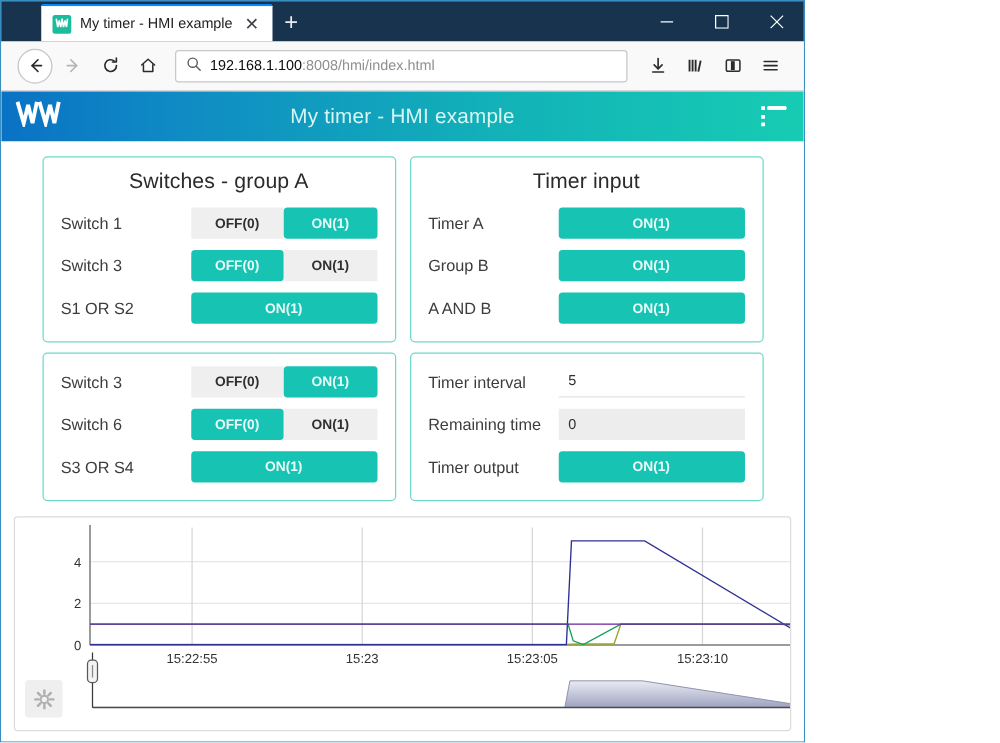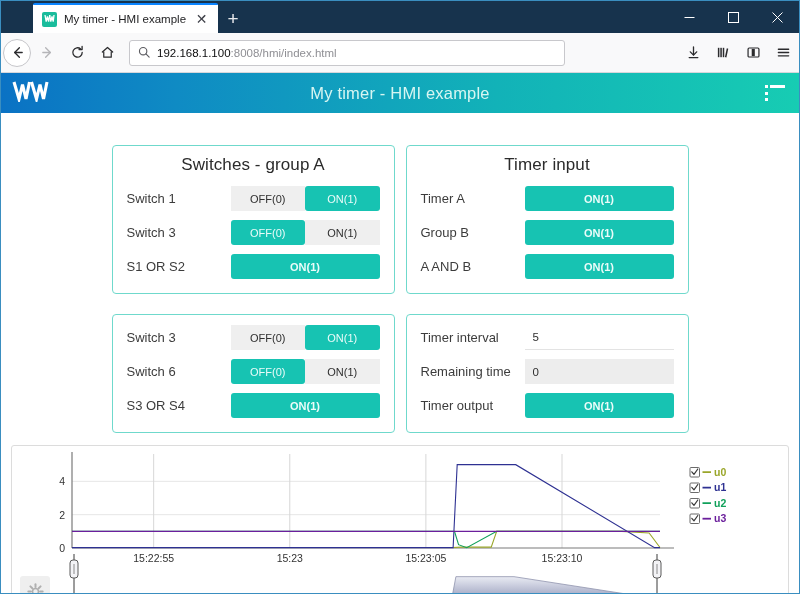--- a/index.html
+++ b/index.html
@@ -5,21 +5,21 @@
   * { box-sizing: border-box; margin: 0; padding: 0; }
   html, body {
     width: 800px; height: 594px;
     font-family: "Liberation Sans", sans-serif;
     background: #ffffff;
     overflow: hidden;
   }
 
   
   #window {
-    width: 800px; height: 594px;
+    width: 644px; height: 594px;
     position: relative;
     background: #ffffff;
     border: 1px solid #3a8ec0;
     display: flex; flex-direction: column;
   }
 
   
   .titlebar {
     height: 32px; background: #17334d;
     display: flex; align-items: flex-end; position: relative; flex: 0 0 32px;
@@ -59,21 +59,21 @@
   .wincontrols div {
     width: 44px; height: 32px;
     display: flex; align-items: center; justify-content: center;
     color: #ffffff;
   }
 
   
   .navbar {
     height: 40px; background: #f9f9fa;
     border-bottom: 1px solid #d7d7db;
-    display: flex; align-items: center; padding: 0 2px;
+    display: flex; align-items: center; padding: 0 13px;
     gap: 2px; flex: 0 0 40px;
   }
   .navbtn {
     width: 28px; height: 28px; border-radius: 50%;
     display: flex; align-items: center; justify-content: center;
     color: #3b3b3d; flex: 0 0 28px;
   }
   .navbtn.back { border: 1px solid #c6c6ca; background:#fff; }
   .navbtn.fwd { color: #b5b5b8; }
   .urlbar {
@@ -116,21 +116,21 @@
     background: #ffffff;
   }
   .hmi-menu b:nth-of-type(1) { top: 0; }
   .hmi-menu b:nth-of-type(2) { top: 6.5px; }
   .hmi-menu b:nth-of-type(3) { top: 13px; }
 
   .hmi-body { padding: 12px 0 0 0; background:#fff; }
 
   .panel-grid {
     display: grid; grid-template-columns: 283px 283px;
-    gap: 20px 11px; justify-content: center; margin-top: 20px;
+    gap: 8px 11px; justify-content: center;
   }
   .panel {
     background: #ffffff;
     border: 1px solid #6fd9cc;
     border-radius: 4px;
     padding: 9px 14px 13px 14px;
   }
   .panel-title {
     text-align: center; font-size: 17px; color: #2b2b2b;
     font-weight: 400; margin-bottom: 10px; letter-spacing: .1px;
@@ -141,21 +141,21 @@
   .row:last-child { margin-bottom: 0; }
   .row-label {
     width: 104px; flex: 0 0 104px;
     font-size: 13px; color: #3c3c3c;
   }
   .ctrl { flex: 1 1 auto; display: flex; height: 25px; }
 
   .seg {
     flex: 1 1 50%;
     display: flex; align-items: center; justify-content: center;
-    font-size: 11px; font-weight: normal;
+    font-size: 11px; font-weight: bold;
   }
   .seg.off-inactive { background: #efefef; color: #2f2f2f; }
   .seg.on-inactive  { background: #efefef; color: #2f2f2f; }
   .seg.active { background: #17c3b2; color: #eafcf9; border-radius: 3px; }
   .seg-wrap { border-radius: 3px; overflow: visible; }
 
   .wide-btn {
     flex: 1 1 auto; background: #17c3b2; color: #eafcf9;
     border-radius: 3px; display: flex; align-items: center; justify-content: center;
     font-size: 11px; font-weight: bold;

